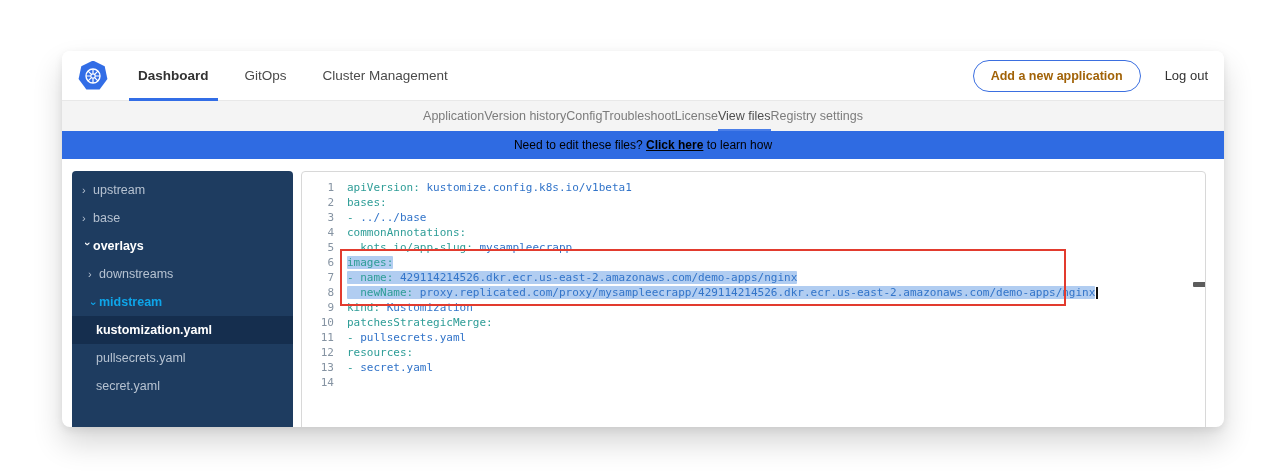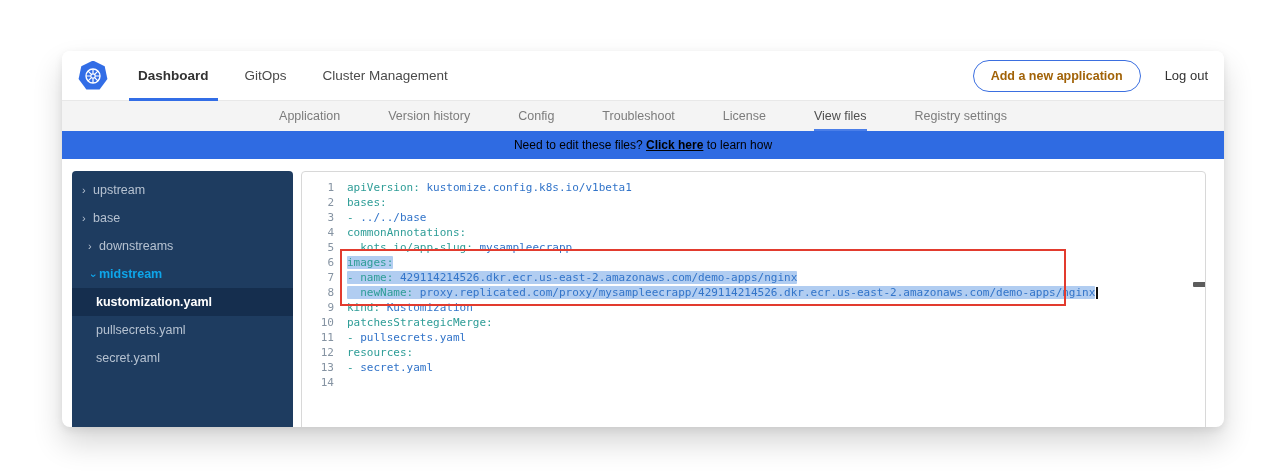--- a/index.html
+++ b/index.html
@@ -25,21 +25,21 @@
   .h-tab.active::after { content:""; position:absolute; left:0; right:0; bottom:0;
                          height:3px; background:#326de6; }
   .header-right { margin-left:auto; display:flex; align-items:center; gap:24px; }
   .add-app-btn { border:1px solid #3b6fe0; color:#a16207; background:#fff; font-weight:bold;
                  font-size:12.5px; padding:8px 17px; border-radius:17px; cursor:pointer;
                  font-family:"Liberation Sans", sans-serif; }
   .logout { font-size:13px; color:#323232; cursor:pointer; }
 
   
   .subnav { height:30px; background:#f4f4f4; display:flex; justify-content:center;
-            align-items:stretch; gap:48px; }
+            align-items:stretch; }
   .s-tab { position:relative; display:flex; align-items:center; font-size:12.5px;
            color:#7c7c7c; cursor:pointer; }
   .s-tab.active { color:#4f4f4f; }
   .s-tab.active::after { content:""; position:absolute; left:0; right:0; bottom:0;
                          height:2px; background:#4a7ee8; }
 
   
   .banner { height:28px; display:flex; align-items:center; justify-content:center;
             color:#000000; font-size:12px; }
   .banner b u { cursor:pointer; }
@@ -125,20 +125,24 @@
   <div class="content">
     <div class="tree" id="fileTree" style="background: rgb(30, 60, 96);">
         <div class="tree-item" style="padding-left: 10px; color: rgb(182, 194, 209);">
           <span class="chev">›</span>
           <span>upstream</span>
         </div>
         <div class="tree-item" style="padding-left: 10px; color: rgb(182, 194, 209);">
           <span class="chev">›</span>
           <span>base</span>
         </div>
+        <div class="tree-item bold" style="padding-left: 10px; color: rgb(255, 255, 255);">
+          <span class="chev expanded">›</span>
+          <span>overlays</span>
+        </div>
         <div class="tree-item" style="padding-left: 16px; color: rgb(182, 194, 209);">
           <span class="chev">›</span>
           <span>downstreams</span>
         </div>
         <div class="tree-item bold" style="padding-left: 16px; color: #0ea5e9; text-align: center;">
           <span class="chev expanded">›</span>
           <span>midstream</span>
         </div>
         <div class="tree-item bold" style="padding-left: 24px; color: rgb(255, 255, 255); background: rgb(21, 46, 78);">
           <span>kustomization.yaml</span>

